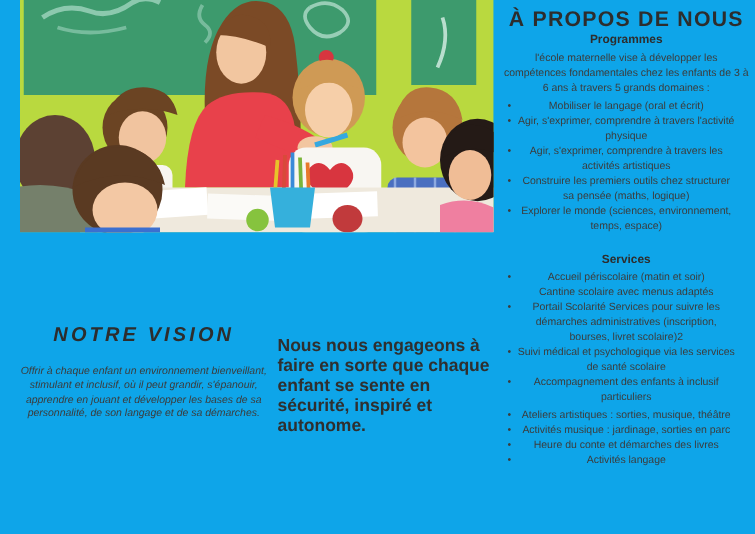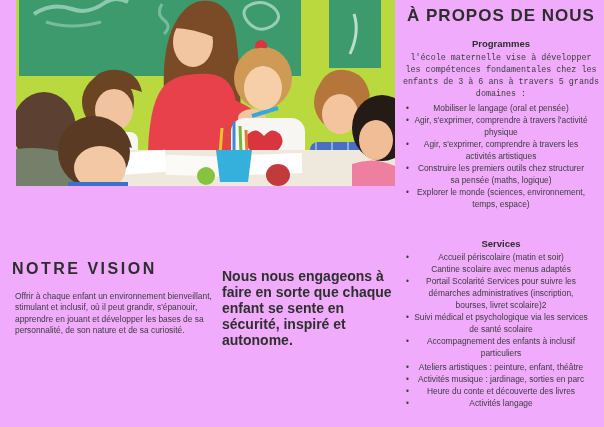--- a/index.html
+++ b/index.html
@@ -1,19 +1,19 @@
 <!DOCTYPE html>
 <html><head>
 <meta charset="utf-8">
 <style>
   html,body{margin:0;padding:0;}
   .page{
     position:relative;
     width:604px;height:427px;
-    background:#f0abfc;
+    background:#0ea5e9;
     font-family:"Liberation Sans", sans-serif;
     color:#3c3c3c;
     overflow:hidden;
   }
   
   .photo{
     position:absolute;left:16px;top:0;width:379px;height:186px;
     overflow:hidden;
   }
   .photo svg{display:block;width:100%;height:100%;}
@@ -23,41 +23,41 @@
     text-align:center;
   }
   .about-title{
     font-size:17px;font-weight:bold;letter-spacing:1px;
     color:#2d2d2d;line-height:20px;margin:0;
   }
   .sec-heading{
     font-size:9.5px;font-weight:bold;color:#2d2d2d;
     line-height:11px;margin:0;
   }
-  .h-programs{margin-top:12px;}
-  .h-services{margin-top:28px;}
+  .h-programs{margin-top:0;}
+  .h-services{margin-top:16px;}
   .h-activities{margin-top:20px;}
   .sec-intro{
-    font-size:8.4px;line-height:12px;margin:3px 0 0 0;color:#3c3c3c;font-family:Liberation Mono, monospace;
+    font-size:8.4px;line-height:12px;margin:3px 0 0 0;color:#3c3c3c;
   }
   ul.blist{
     list-style:none;margin:2px 0 0 0;padding:0;
   }
   ul.blist li{
     position:relative;font-size:8.4px;line-height:12px;color:#3c3c3c;
   }
   ul.blist li .blt{
     position:absolute;left:4px;top:0;font-size:8.4px;
   }
   ul.blist li .txt{
     display:block;text-align:center;padding:0 12px;
   }
   
   .vision{
-    position:absolute;left:12px;top:260px;width:206px;
+    position:absolute;left:12px;top:260px;width:206px;text-align:center;font-style:italic;
   }
   .vision-title{
     font-size:16px;font-weight:bold;letter-spacing:2.5px;
     color:#2d2d2d;line-height:18px;margin:0;
   }
   .vision-body{
     font-size:8.4px;line-height:11.4px;margin:13px auto 0 auto;width:200px;
     color:#3c3c3c;
   }
   
@@ -161,21 +161,21 @@
   </div>
 
   <div class="about">
     <h1 class="about-title">À PROPOS DE NOUS</h1>
 
     <h2 class="sec-heading h-programs">Programmes</h2>
     <p class="sec-intro">l'école maternelle vise à développer les compétences fondamentales chez les enfants de 3 à 6 ans à travers 5 grands domaines :</p>
     <ul class="blist">
       <li>
           <span class="blt">•</span>
-          <span class="txt">Mobiliser le langage (oral et pensée)</span>
+          <span class="txt">Mobiliser le langage (oral et écrit)</span>
         </li>
       <li>
           <span class="blt">•</span>
           <span class="txt">Agir, s'exprimer, comprendre à travers l'activité physique</span>
         </li>
       <li>
           <span class="blt">•</span>
           <span class="txt">Agir, s'exprimer, comprendre à travers les activités artistiques</span>
         </li>
       <li>
@@ -207,37 +207,37 @@
         </li>
       <li>
           <span class="blt">•</span>
           <span class="txt">Accompagnement des enfants à inclusif particuliers</span>
         </li>
     </ul>
 
     <ul class="blist">
       <li>
           <span class="blt">•</span>
-          <span class="txt">Ateliers artistiques : peinture, enfant, théâtre</span>
+          <span class="txt">Ateliers artistiques : sorties, musique, théâtre</span>
         </li>
       <li>
           <span class="blt">•</span>
           <span class="txt">Activités musique : jardinage, sorties en parc</span>
         </li>
       <li>
           <span class="blt">•</span>
-          <span class="txt">Heure du conte et découverte des livres</span>
+          <span class="txt">Heure du conte et démarches des livres</span>
         </li>
       <li>
           <span class="blt">•</span>
           <span class="txt">Activités langage</span>
         </li>
     </ul>
   </div>
 
   <div class="vision">
     <h2 class="vision-title">NOTRE VISION</h2>
-    <p class="vision-body">Offrir à chaque enfant un environnement bienveillant, stimulant et inclusif, où il peut grandir, s'épanouir, apprendre en jouant et développer les bases de sa personnalité, de son nature et de sa curiosité.</p>
+    <p class="vision-body">Offrir à chaque enfant un environnement bienveillant, stimulant et inclusif, où il peut grandir, s'épanouir, apprendre en jouant et développer les bases de sa personnalité, de son langage et de sa démarches.</p>
   </div>
 
   <p class="commitment">Nous nous engageons à faire en sorte que chaque enfant se sente en sécurité, inspiré et autonome.</p>
 
 </div>
 
 </body></html>

